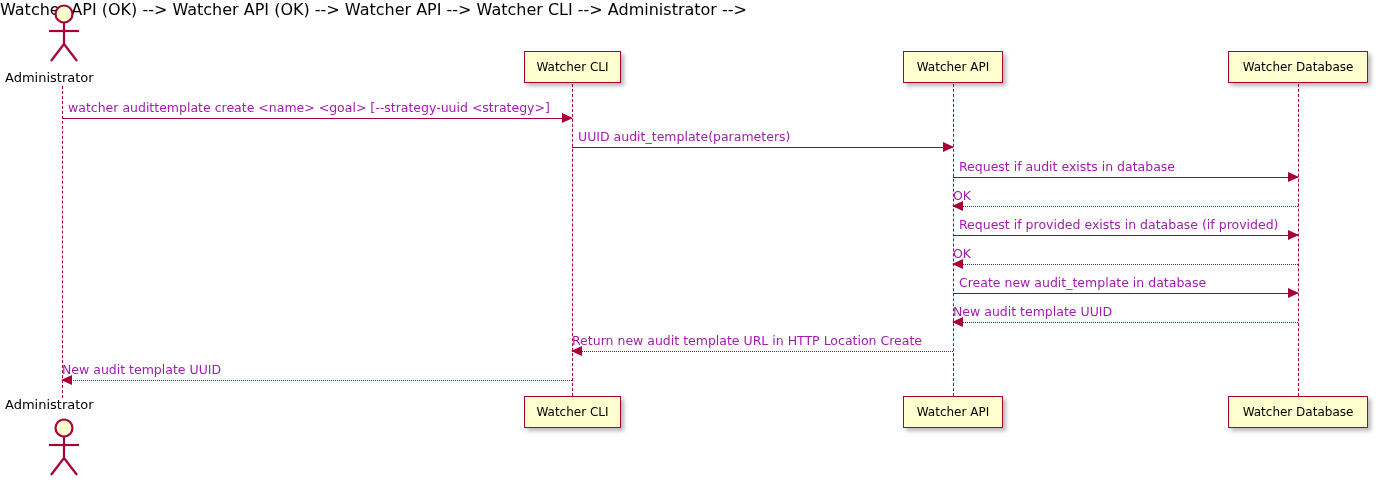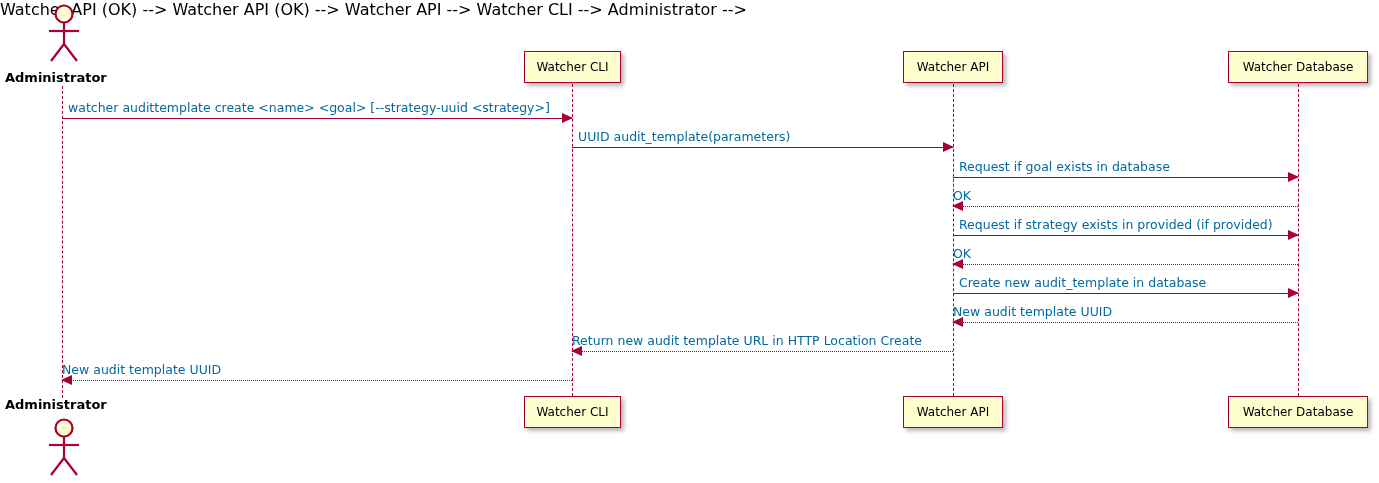--- a/index.html
+++ b/index.html
@@ -42,21 +42,20 @@
   
   .actor-fig {
     position: absolute;
   }
   .actor-label {
     position: absolute;
     font-size: 13px;
     color: #000000;
     white-space: nowrap;
     line-height: 1;
-    font-weight: bold;
   }
   
   .msg {
     position: absolute;
     height: 0;
   }
   .msg .line {
     position: absolute;
     left: 0;
     top: 0;
@@ -80,21 +79,21 @@
     border-left: 11px solid #A80036;
   }
   .msg.to-left .head {
     left: -1px;
     border-right: 11px solid #A80036;
   }
   .msg .label {
     position: absolute;
     bottom: 4px;
     font-size: 12.5px;
-    color: #0369a1;
+    color: #a21caf;
     white-space: nowrap;
     line-height: 1;
     margin-top: 8px;
   }
   .msg.to-right .label { left: 6px; }
   .msg.to-left .label  { left: 0; }
 </style>
 </head>
 <body>
 
@@ -157,35 +156,35 @@
   <div class="msg to-right" style="left:572px; top:147px; width:381px;">
     <div class="line"></div>
     <div class="head"></div>
     <div class="label">UUID audit_template(parameters)</div>
   </div>
 
   
   <div class="msg to-right" style="left:953px; top:177px; width:345px;">
     <div class="line"></div>
     <div class="head"></div>
-    <div class="label">Request if goal exists in database</div>
+    <div class="label">Request if audit exists in database</div>
   </div>
 
    Watcher API (OK) --&gt;
   <div class="msg to-left dashed" style="left:953px; top:206px; width:345px;">
     <div class="line"></div>
     <div class="head"></div>
     <div class="label">OK</div>
   </div>
 
   
   <div class="msg to-right" style="left:953px; top:235px; width:345px;">
     <div class="line"></div>
     <div class="head"></div>
-    <div class="label">Request if strategy exists in provided (if provided)</div>
+    <div class="label">Request if provided exists in database (if provided)</div>
   </div>
 
    Watcher API (OK) --&gt;
   <div class="msg to-left dashed" style="left:953px; top:264px; width:345px;">
     <div class="line"></div>
     <div class="head"></div>
     <div class="label">OK</div>
   </div>
 
   

